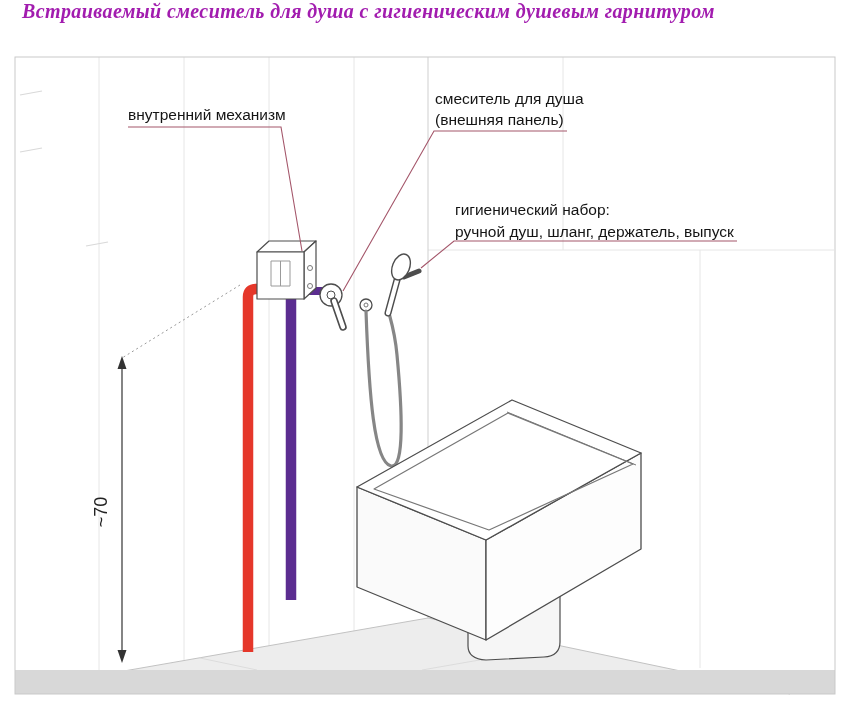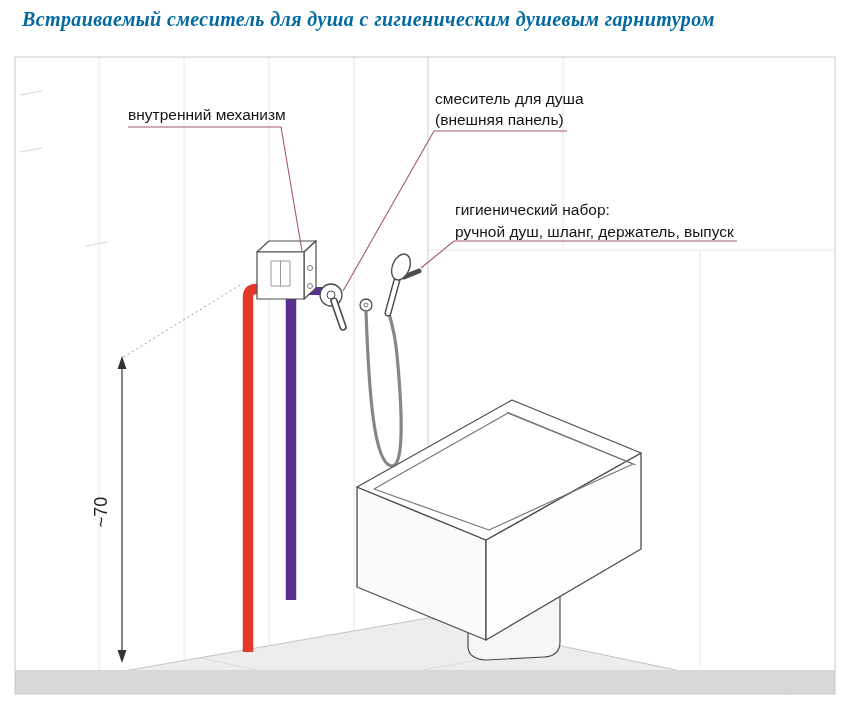--- a/index.html
+++ b/index.html
@@ -1,22 +1,22 @@
 <!DOCTYPE html>
 <html><head>
 <meta charset="utf-8">
 <style>
   html,body{margin:0;padding:0;background:#ffffff;}
   body{width:850px;height:710px;position:relative;overflow:hidden;
        font-family:"Liberation Sans",sans-serif;}
   .page-title{
-    position:absolute;left:22px;top:8px;width:800px;
+    position:absolute;left:22px;top:0;width:800px;
     font-family:"Liberation Serif",serif;
     font-style:italic;font-weight:600;font-size:20px;letter-spacing:.4px;
-    color:#0369a1;white-space:nowrap;
+    color:#a21caf;white-space:nowrap;
   }
   svg{position:absolute;left:0;top:0;}
   text{font-family:"Liberation Sans",sans-serif;}
   .lbl{font-size:15.5px;fill:#141414;}
   .dim{font-size:18px;fill:#222222;}
 </style>
 </head>
 <body>
 
 <div class="page-title">Встраиваемый смеситель для душа с гигиеническим душевым гарнитуром</div>

